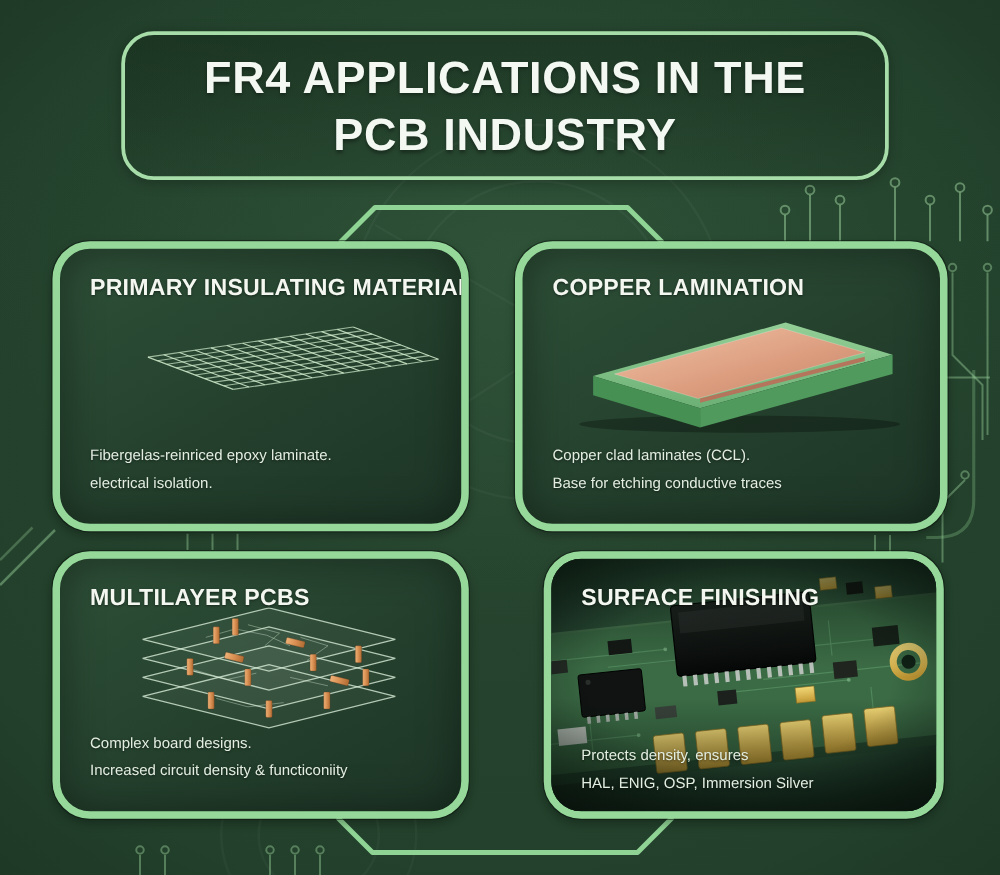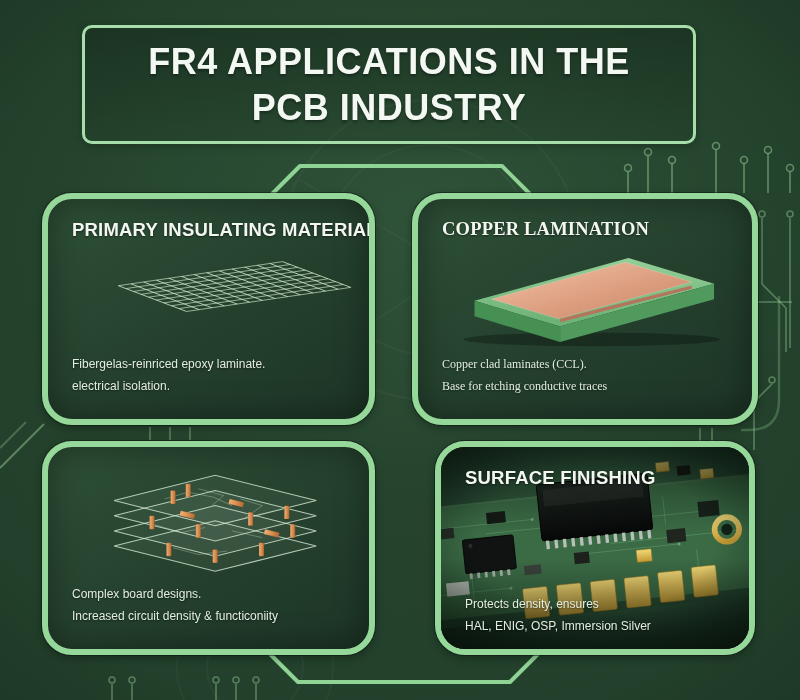--- a/index.html
+++ b/index.html
@@ -5,40 +5,40 @@
   html,body{margin:0;padding:0;background:#0e1a12;}
   .poster{
     position:relative;width:800px;height:700px;overflow:hidden;
     font-family:"Liberation Sans","DejaVu Sans",sans-serif;
     background:
       radial-gradient(ellipse 620px 420px at 52% 30%, rgba(70,120,82,.28), rgba(0,0,0,0) 70%),
       radial-gradient(ellipse 900px 760px at 50% 48%, #27452f 0%, #22402b 52%, #182c1e 88%, #122217 100%);
   }
   .decor{position:absolute;left:0;top:0;z-index:0;}
   .title-box{
-    position:absolute;left:82px;top:25px;width:608px;height:113px;z-index:2;
-    border:3px solid #a6dda8;border-radius:10px;
+    position:absolute;left:97px;top:25px;width:608px;height:113px;z-index:2;
+    border:3px solid #a6dda8;border-radius:26px;
     background:linear-gradient(180deg,rgba(10,24,14,.30),rgba(20,40,26,.12));
     display:flex;flex-direction:column;align-items:center;justify-content:center;
     box-shadow:0 2px 10px rgba(0,0,0,.25);
   }
   .title-line{
     color:#f4f8f2;font-weight:bold;font-size:36px;line-height:46px;
     letter-spacing:.5px;text-align:center;white-space:nowrap;
     text-shadow:0 2px 3px rgba(0,0,0,.35);
   }
   .card{
     position:absolute;z-index:1;border:6px solid #96d89a;border-radius:30px;
     background:linear-gradient(150deg,#2e5038 0%,#24402d 55%,#1d3526 100%);
     box-shadow:inset 0 0 34px rgba(0,0,0,.38),0 0 0 1px rgba(10,20,12,.5),0 3px 8px rgba(0,0,0,.3);
     box-sizing:border-box;overflow:hidden;
     display:flex;flex-direction:column;padding:20px 14px 22px 24px;
   }
   .card1{left:42px;top:193px;width:333px;height:232px;}
-  .card2{left:412px;top:193px;width:346px;height:232px;font-family:Liberation Serif, serif;}
+  .card2{left:412px;top:193px;width:346px;height:232px;}
   .card3{left:42px;top:441px;width:333px;height:214px;}
   .card4{left:412px;top:441px;width:320px;height:214px;padding:0;margin-left:23px;}
   .card-heading{
     color:#f3f7f0;font-weight:bold;font-size:18.5px;letter-spacing:.2px;
     white-space:nowrap;text-shadow:0 1px 2px rgba(0,0,0,.45);
   }
   .card-art{flex:1;display:flex;align-items:center;justify-content:center;min-height:0;margin:2px 0;}
   .card-body{margin-top:auto;}
   .body-line{
     color:#e3eee1;font-size:12px;line-height:22px;white-space:nowrap;
@@ -155,20 +155,21 @@
         <polygon points="58,60 214,17 292,40 136,83" fill="none" stroke="rgba(255,255,255,.25)" stroke-width=".8"></polygon>
       </svg>
     </div>
     <div class="card-body">
       <div class="body-line">Copper clad laminates (CCL).</div>
       <div class="body-line">Base for etching conductive traces</div>
     </div>
   </div>
 
   <div class="card card3">
+    <div class="card-heading">MULTILAYER PCBS</div>
     <div class="card-art">
       <svg width="300" height="100" viewBox="0 0 336 118">
         <defs>
           <linearGradient id="orangeGrad" x1="0" y1="0" x2="1" y2="0">
             <stop offset="0" stop-color="#eeb277"></stop>
               <stop offset=".5" stop-color="#d98f52"></stop>
               <stop offset="1" stop-color="#b06c33"></stop>
           </linearGradient>
         </defs>
         <g fill="rgba(235,250,235,.05)" stroke="rgba(225,245,225,.75)" stroke-width="1.2">

